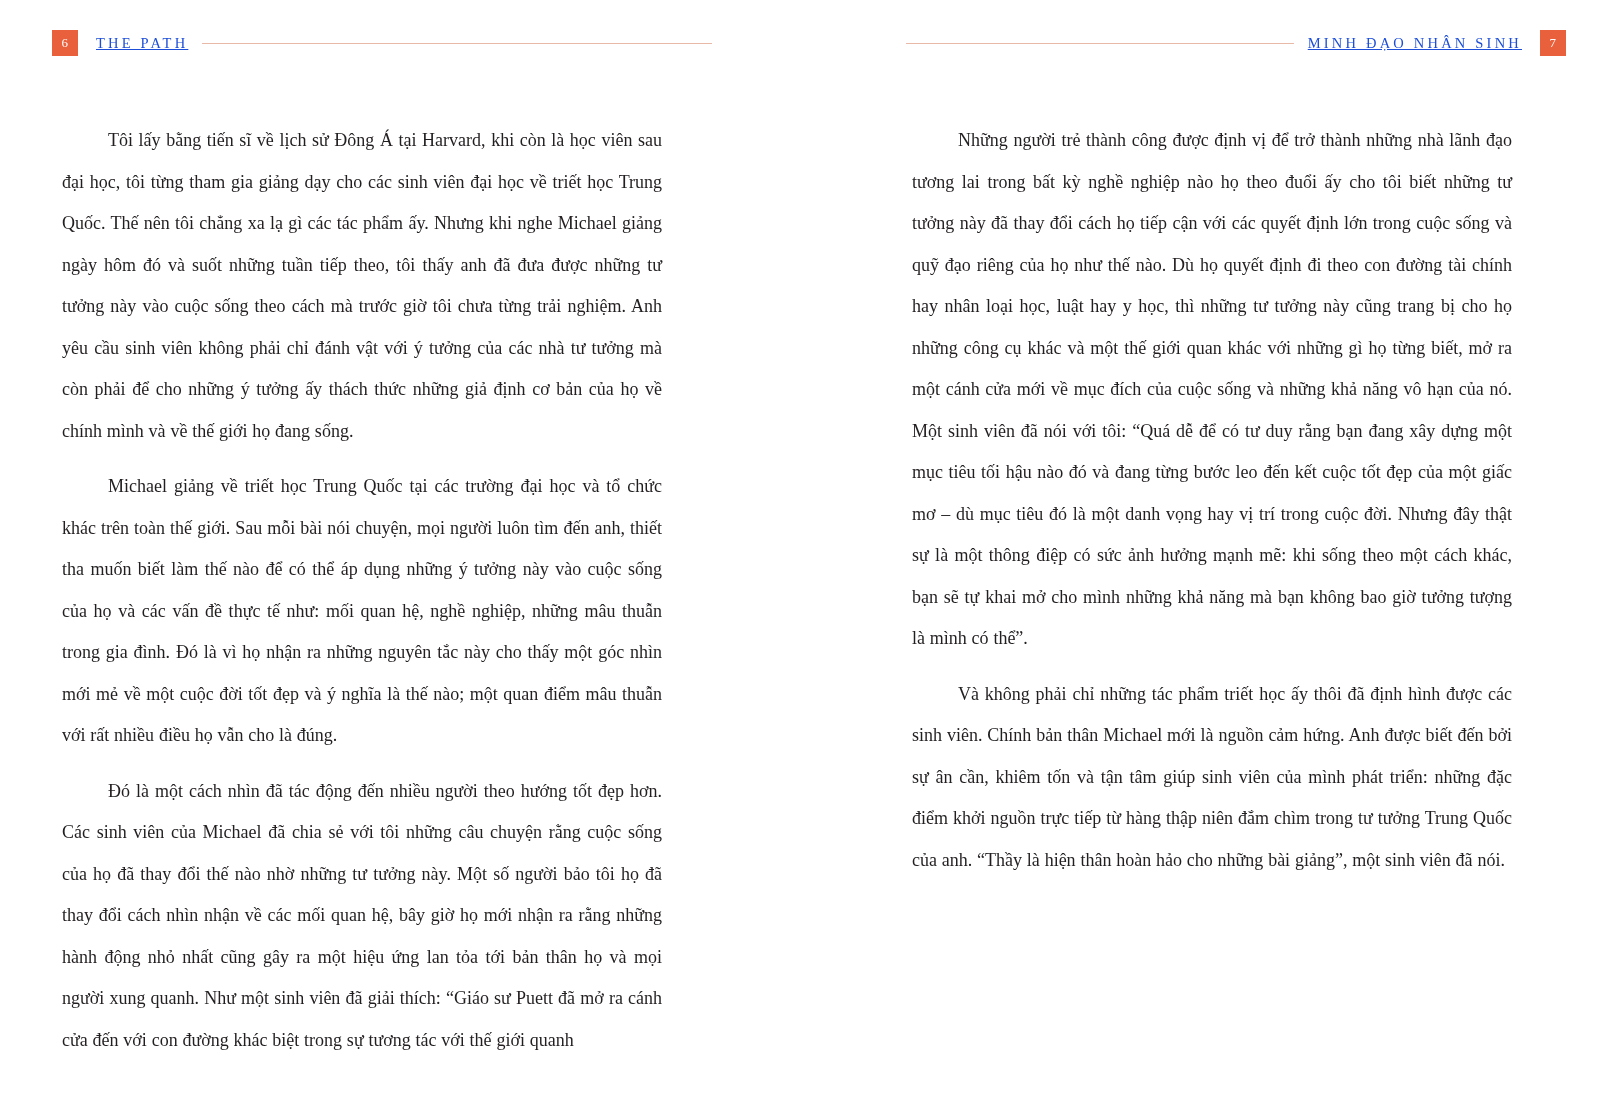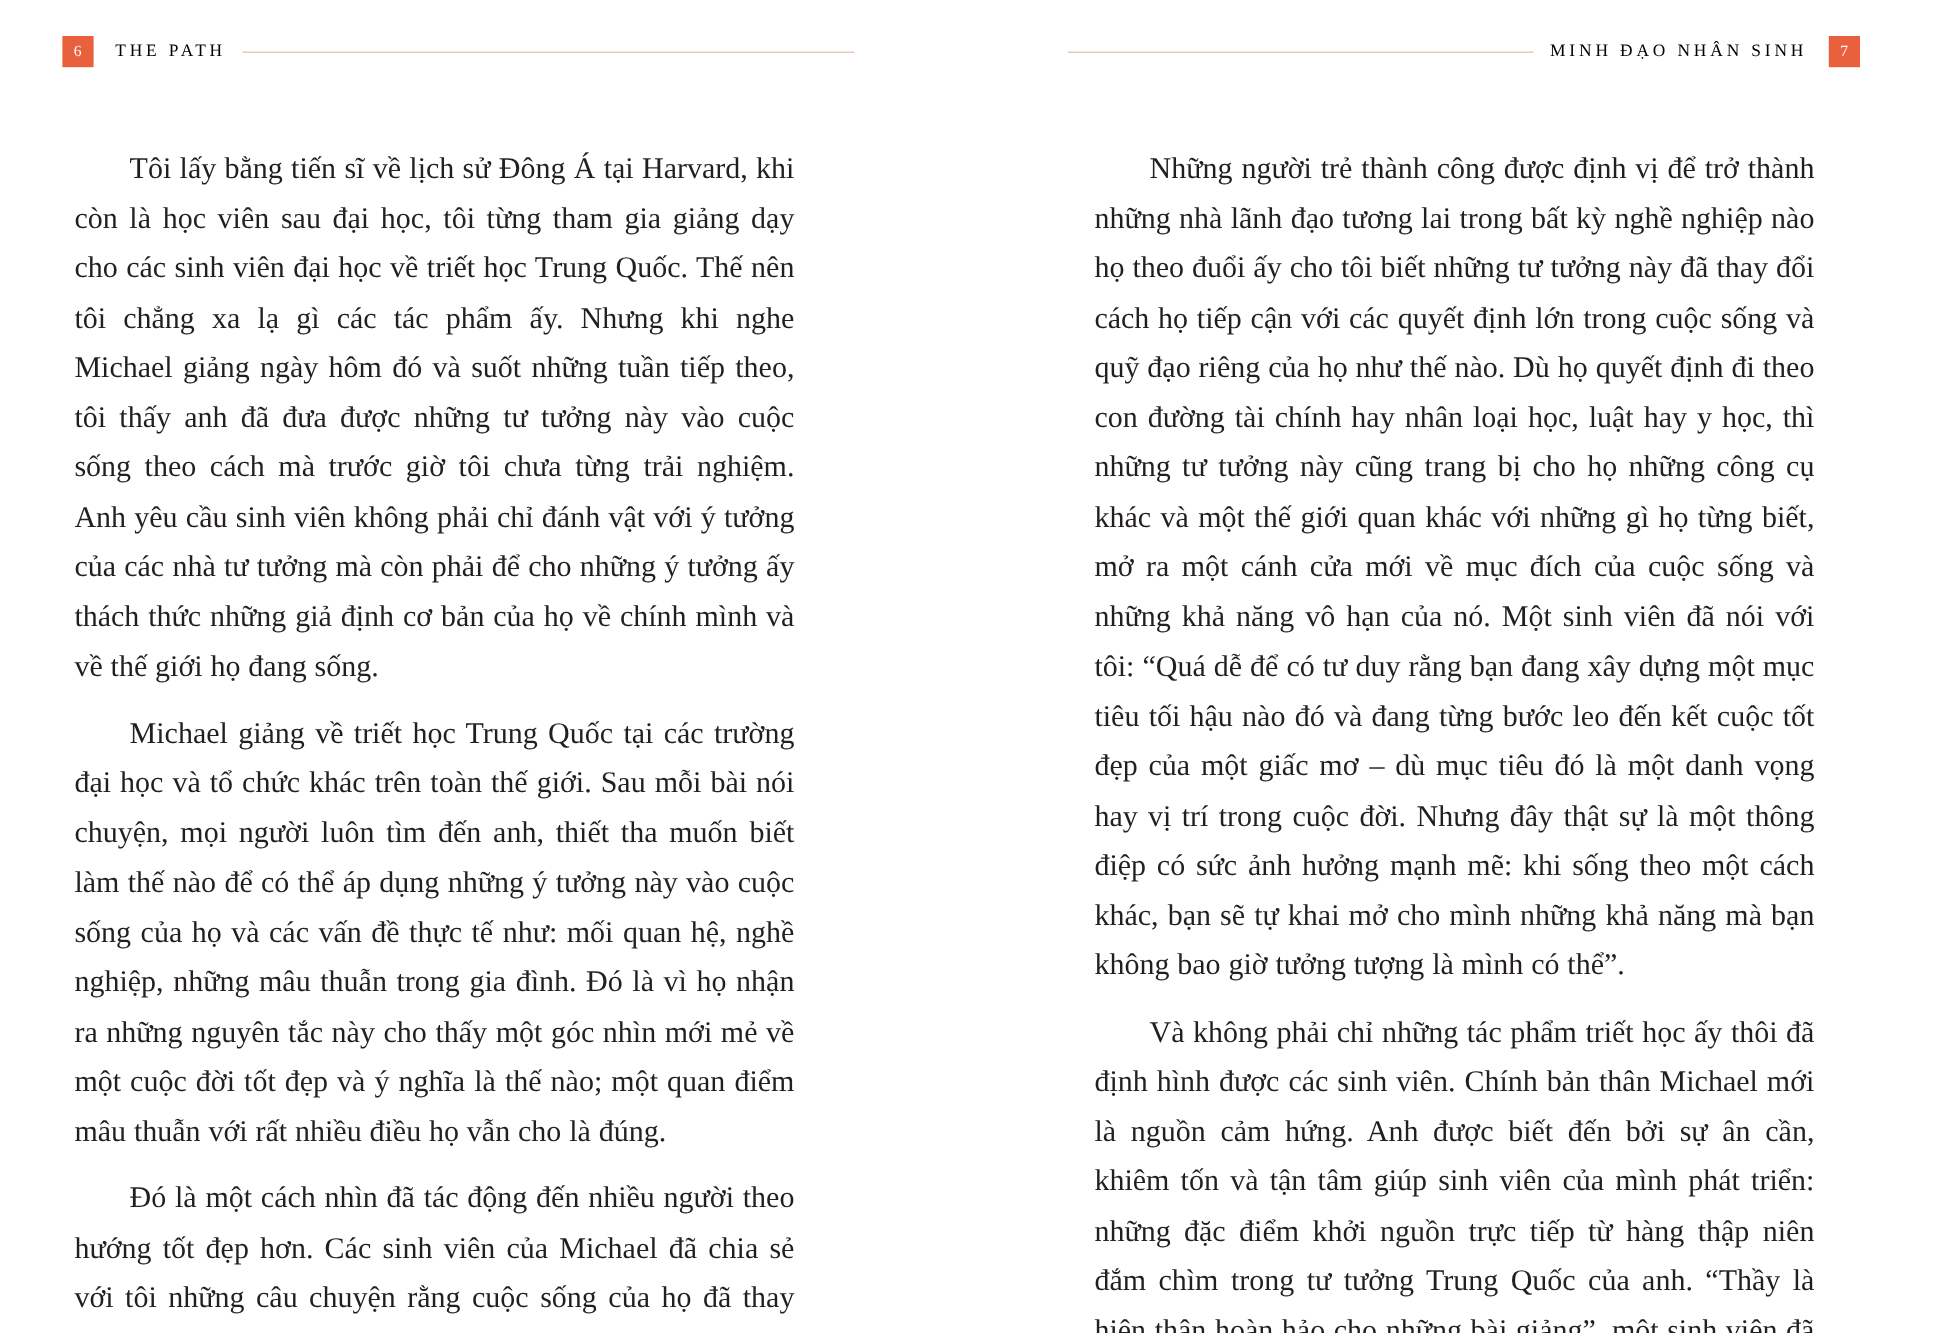--- a/index.html
+++ b/index.html
@@ -28,21 +28,21 @@
     top: 30px;
     height: 26px;
     display: flex;
     align-items: center;
   }
   .header.left {
     left: 52px;
     width: 660px;
   }
   .header.right {
-    right: 68px;
+    right: 52px;
     width: 660px;
     justify-content: flex-end;
   }
 
   .folio {
     width: 26px;
     height: 26px;
     background: #e8603c;
     color: #ffffff;
     font-family: "Liberation Serif", serif;
@@ -51,22 +51,23 @@
     display: flex;
     align-items: center;
     justify-content: center;
     flex: 0 0 auto;
   }
 
   .running-title {
     font-family: "Liberation Serif", serif;
     font-size: 14.5px;
     letter-spacing: 3.2px;
-    color: #000000;
+    color: #1d4ed8;
     white-space: nowrap;
+    text-decoration: underline;
   }
   .header.left .running-title { margin-left: 18px; }
   .header.right .running-title { margin-right: 18px; }
 
   .rule {
     flex: 1 1 auto;
     height: 1px;
     background: #e9b9a8;
   }
   .header.left .rule { margin-left: 14px; }
@@ -76,21 +77,21 @@
   .page-col {
     position: absolute;
     top: 120px;
     width: 600px;
   }
   .page-col.left  { left: 62px; }
   .page-col.right { left: 912px; }
 
   .page-col p {
     margin: 0 0 14px 0;
-    font-size: 25px;
+    font-size: 18px;
     line-height: 41.5px;
     text-align: justify;
     text-indent: 46px;
     hyphens: none;
     word-spacing: 0.3px;
   }
   .page-col p:last-child { margin-bottom: 0; }
 </style>
 </head>
 <body>

